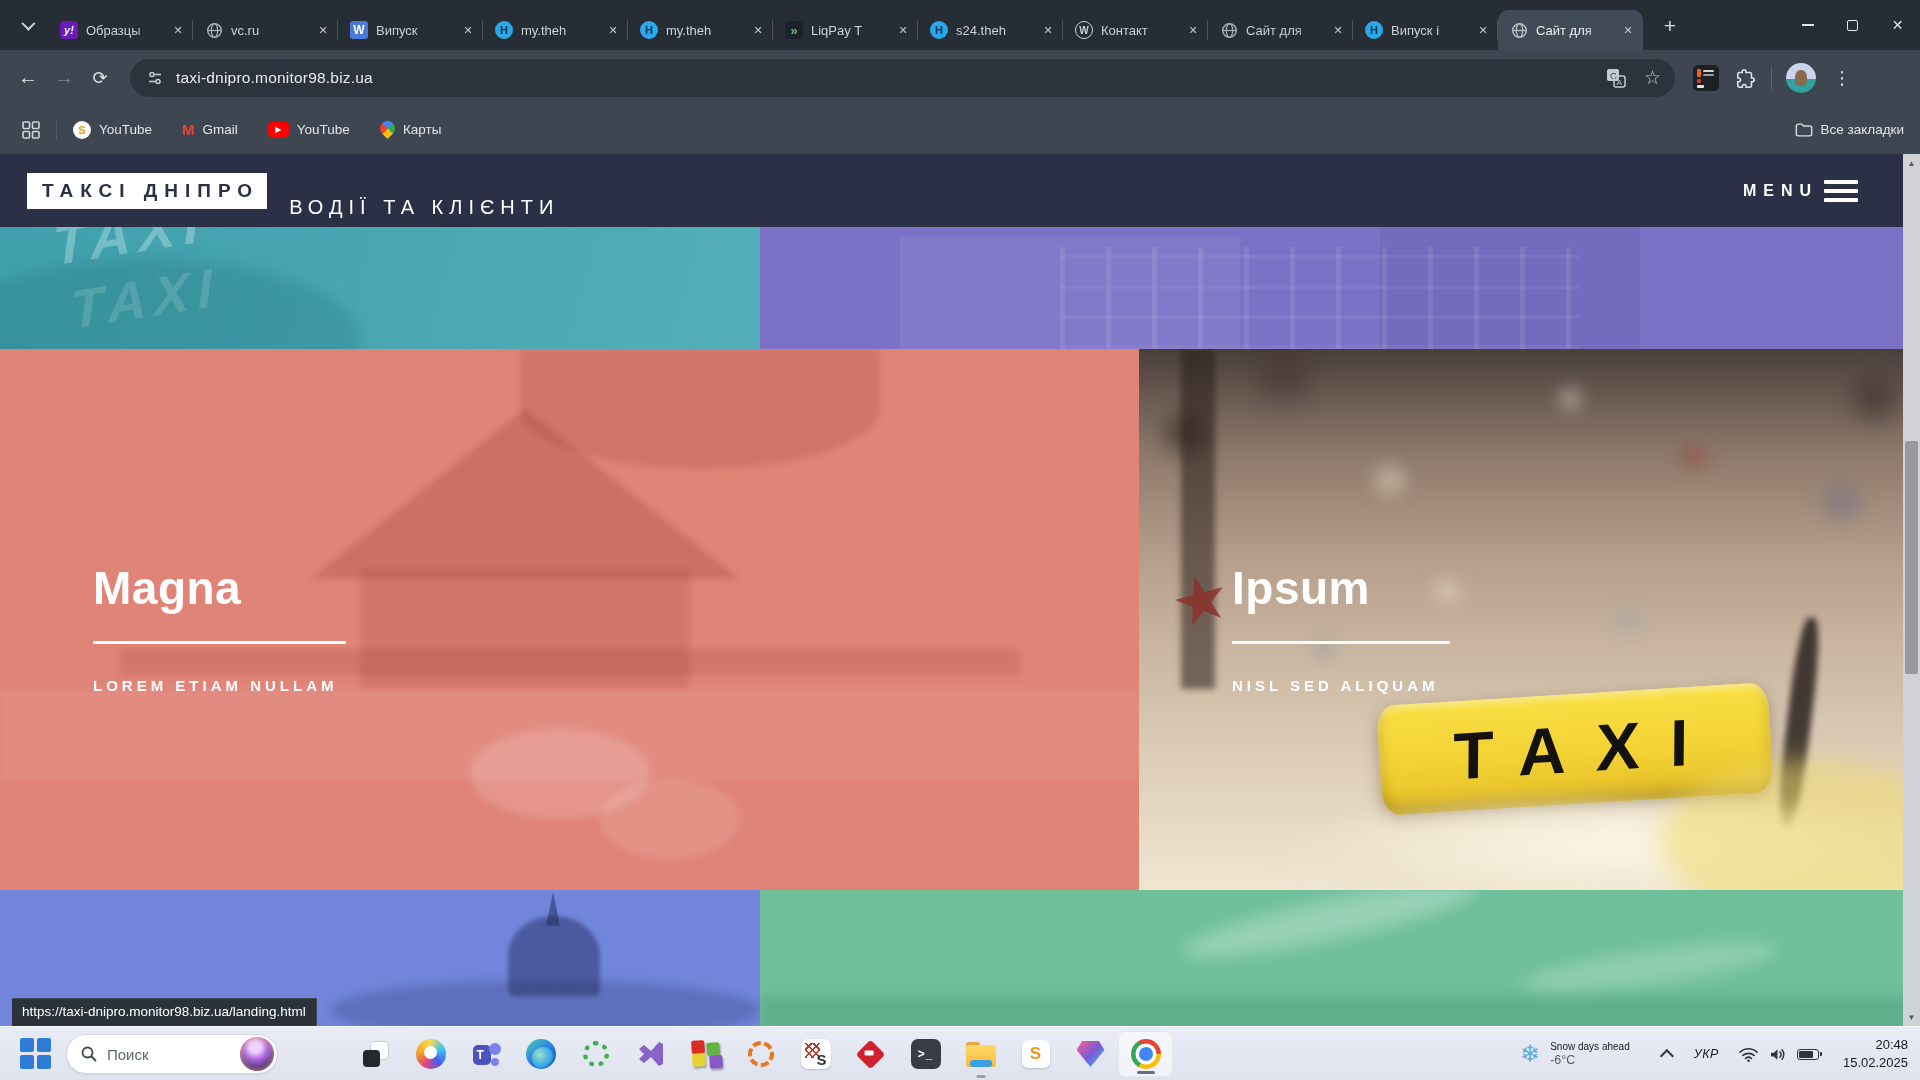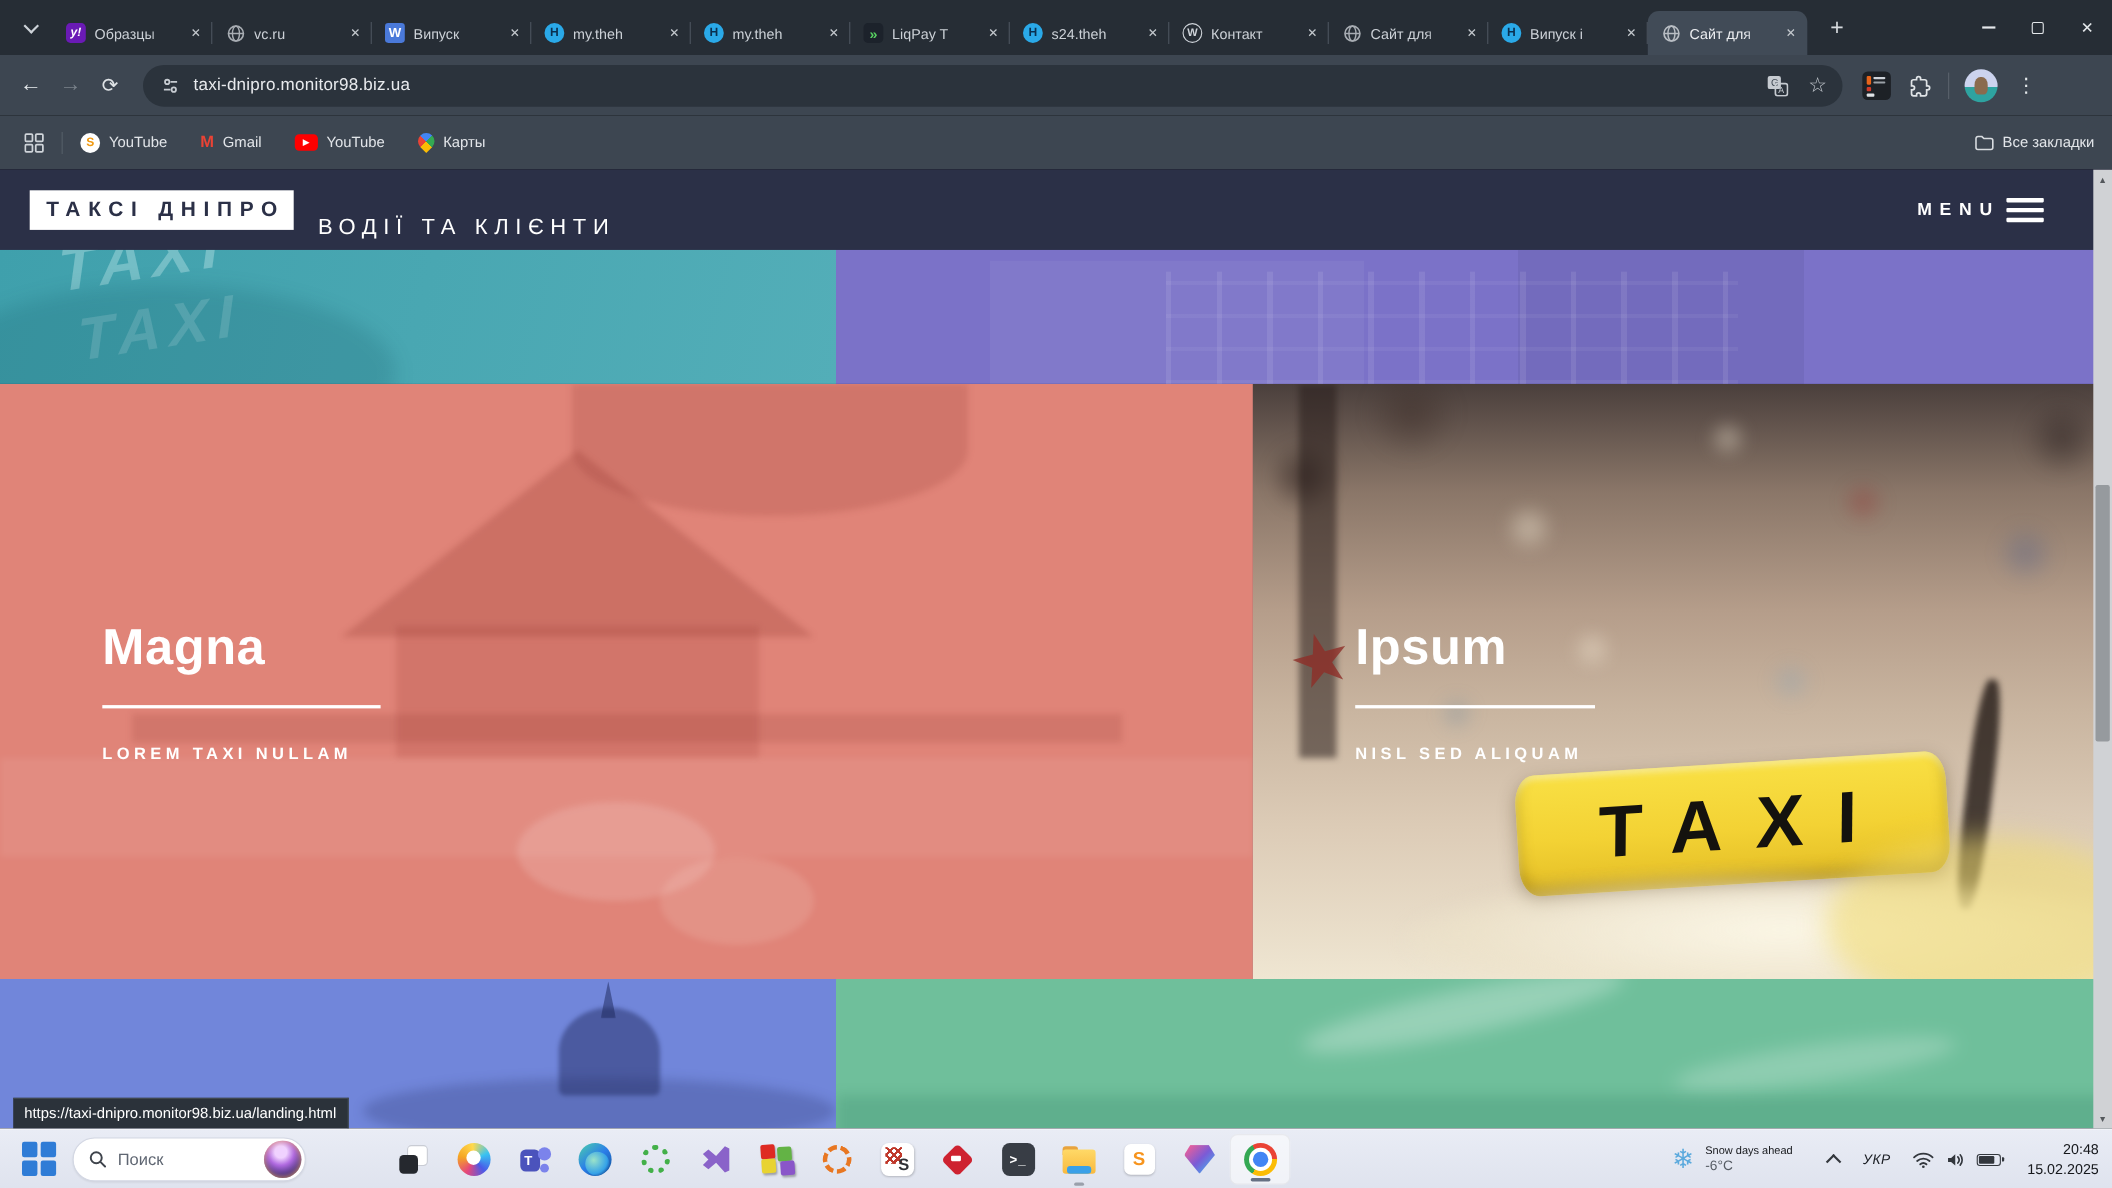--- a/index.html
+++ b/index.html
@@ -409,21 +409,21 @@
             <span class="sd-roof"></span>
             <span class="sd-wall"></span>
           <span class="sd-pier"></span>
             <span class="sd-water"></span>
             <span class="sd-rock1"></span>
             <span class="sd-rock2"></span>
         </div>
         <div class="tile-text">
           <div class="tile-title">Magna</div>
           <hr class="tile-rule rule-magna">
-          <div class="tile-sub">LOREM TAXI NULLAM</div>
+          <div class="tile-sub">LOREM ETIAM NULLAM</div>
         </div>
       </div>
       <div class="tile t-photo">
         <div class="bokeh"></div>
         <span class="photo-pole"></span>
         <span class="photo-star"></span>
         <div class="tile-text">
           <div class="tile-title">Ipsum</div>
           <hr class="tile-rule rule-ipsum">
           <div class="tile-sub">NISL SED ALIQUAM</div>

